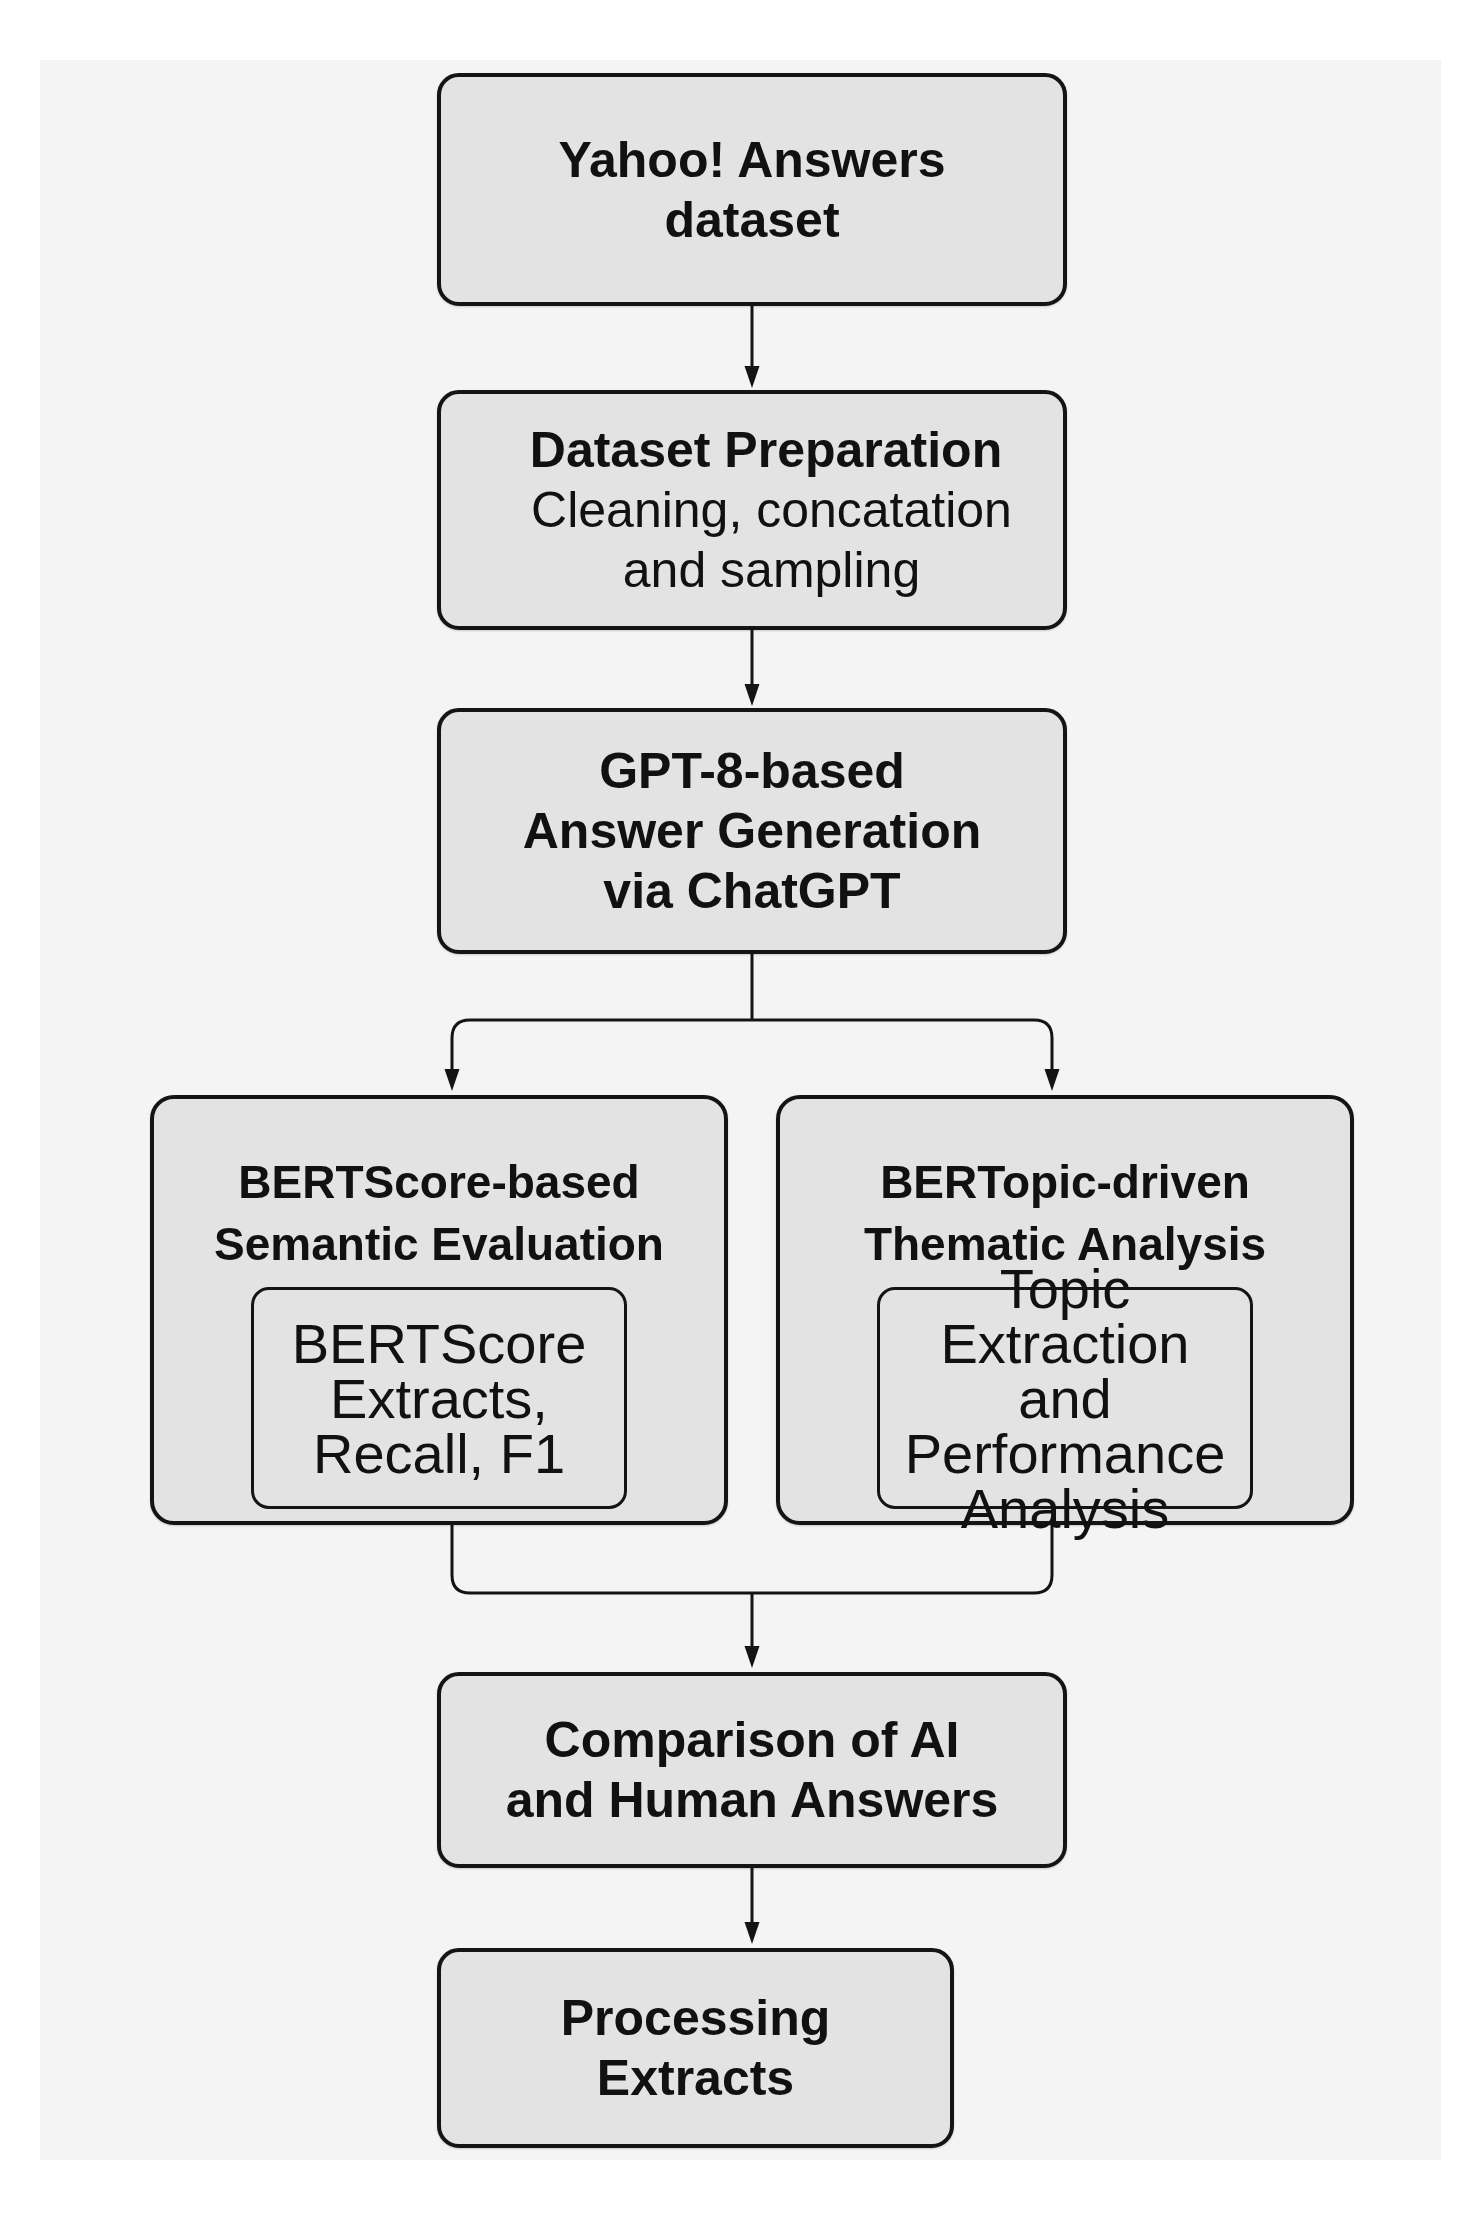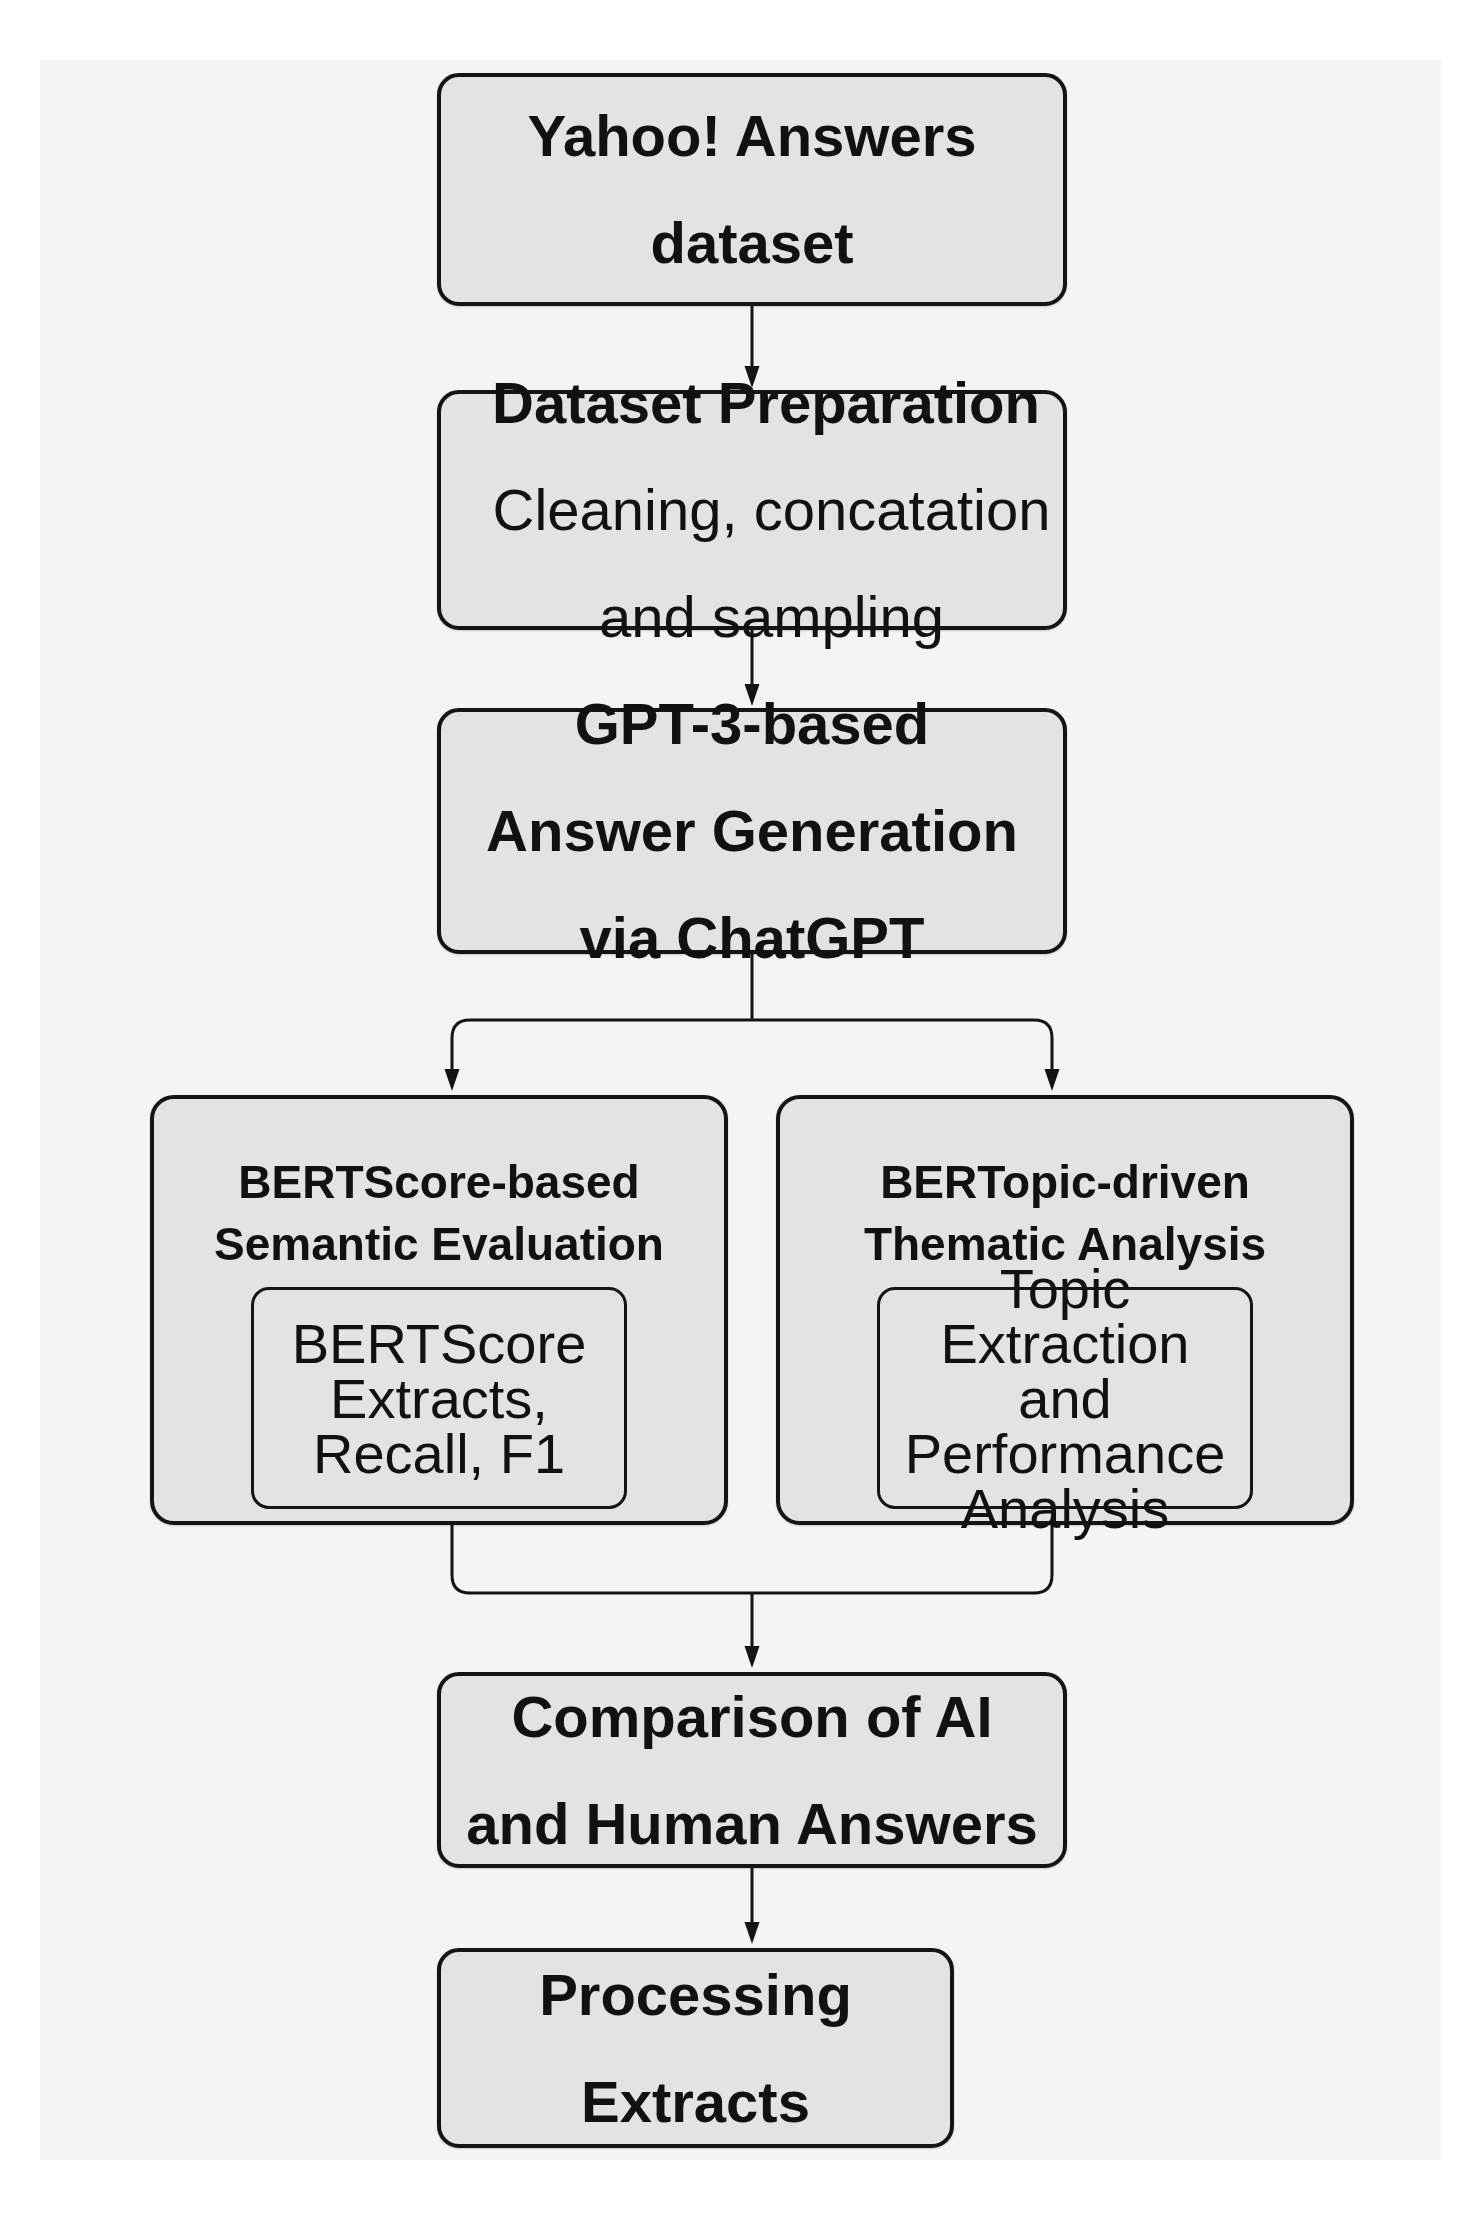--- a/index.html
+++ b/index.html
@@ -30,24 +30,23 @@
   .node {
     position: absolute;
     background: var(--box-fill);
     border: 4px solid var(--box-border);
     border-radius: 22px;
     display: flex;
     flex-direction: column;
     align-items: center;
     justify-content: center;
     text-align: center;
-    font-size: 58px;
+    font-size: 50px;
     line-height: 60px;
     box-shadow: 0 1px 2px rgba(0,0,0,0.18);
-    gap: 47px;
   }
   .node .t { font-weight: 600; }
   .node .b { font-weight: 400; margin-left: 11px; }
   
   .n-yahoo       { left: 437px; top: 73px;   width: 630px; height: 233px; }
   .n-prep        { left: 437px; top: 390px;  width: 630px; height: 240px; padding-left: 28px; }
   .n-gen         { left: 437px; top: 708px;  width: 630px; height: 246px; }
   .n-compare     { left: 437px; top: 1672px; width: 630px; height: 196px; }
   .n-process     { left: 437px; top: 1948px; width: 517px; height: 200px; }
   
@@ -120,21 +119,21 @@
     <span class="line t">dataset</span>
   </div>
 
   <div class="node n-prep">
     <span class="line t">Dataset Preparation</span>
     <span class="line b">Cleaning, concatation</span>
     <span class="line b">and sampling</span>
   </div>
 
   <div class="node n-gen">
-    <span class="line t">GPT-3-based</span>
+    <span class="line t">GPT-8-based</span>
     <span class="line t">Answer Generation</span>
     <span class="line t">via ChatGPT</span>
   </div>
 
   <div class="branch branch-left">
     <div class="branch-title">
       <span class="line">BERTScore-based</span>
       <span class="line">Semantic Evaluation</span>
     </div>
     <div class="inner-node">

